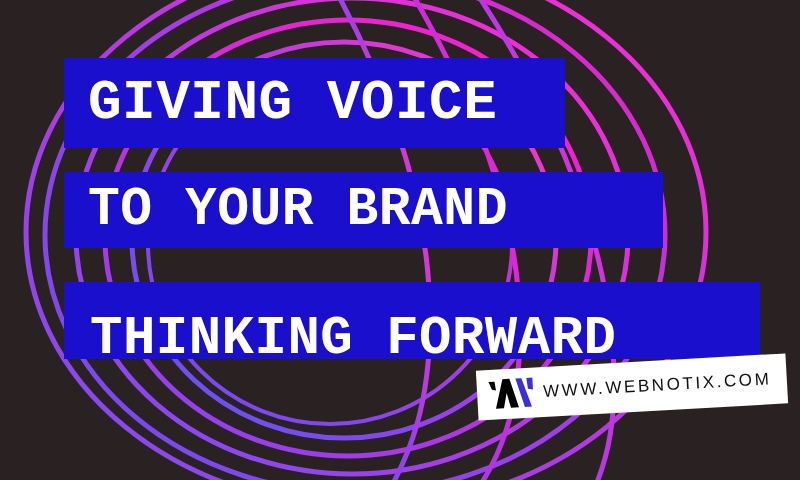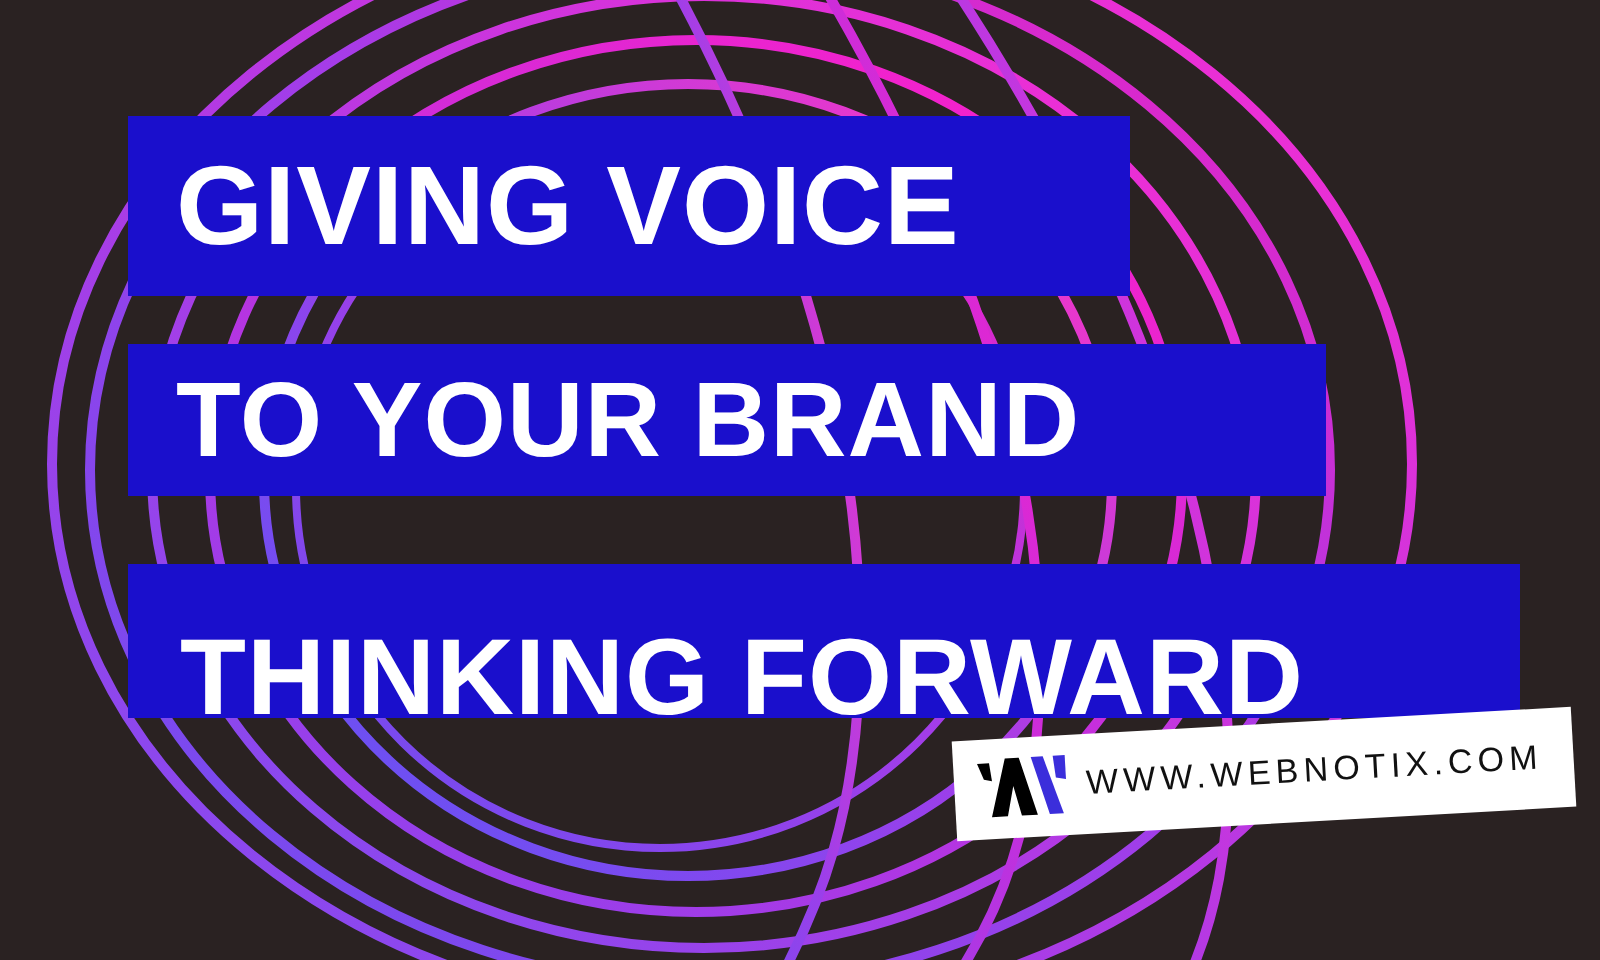--- a/index.html
+++ b/index.html
@@ -39,21 +39,21 @@
   .headline-bar {
     position: absolute;
     background: #1a0fcc;
     display: flex;
     align-items: center;
     box-sizing: border-box;
   }
 
   .headline-text {
     color: #ffffff;
-    font-family: Liberation Sans, sans-serif;
+    font-family: Liberation Mono, monospace;
     font-weight: bold;
     letter-spacing: 0.5px;
     white-space: nowrap;
     line-height: 1;
     text-transform: uppercase;
   }
 
   #bar-1 {
     left: 64px;
     top: 58px;

